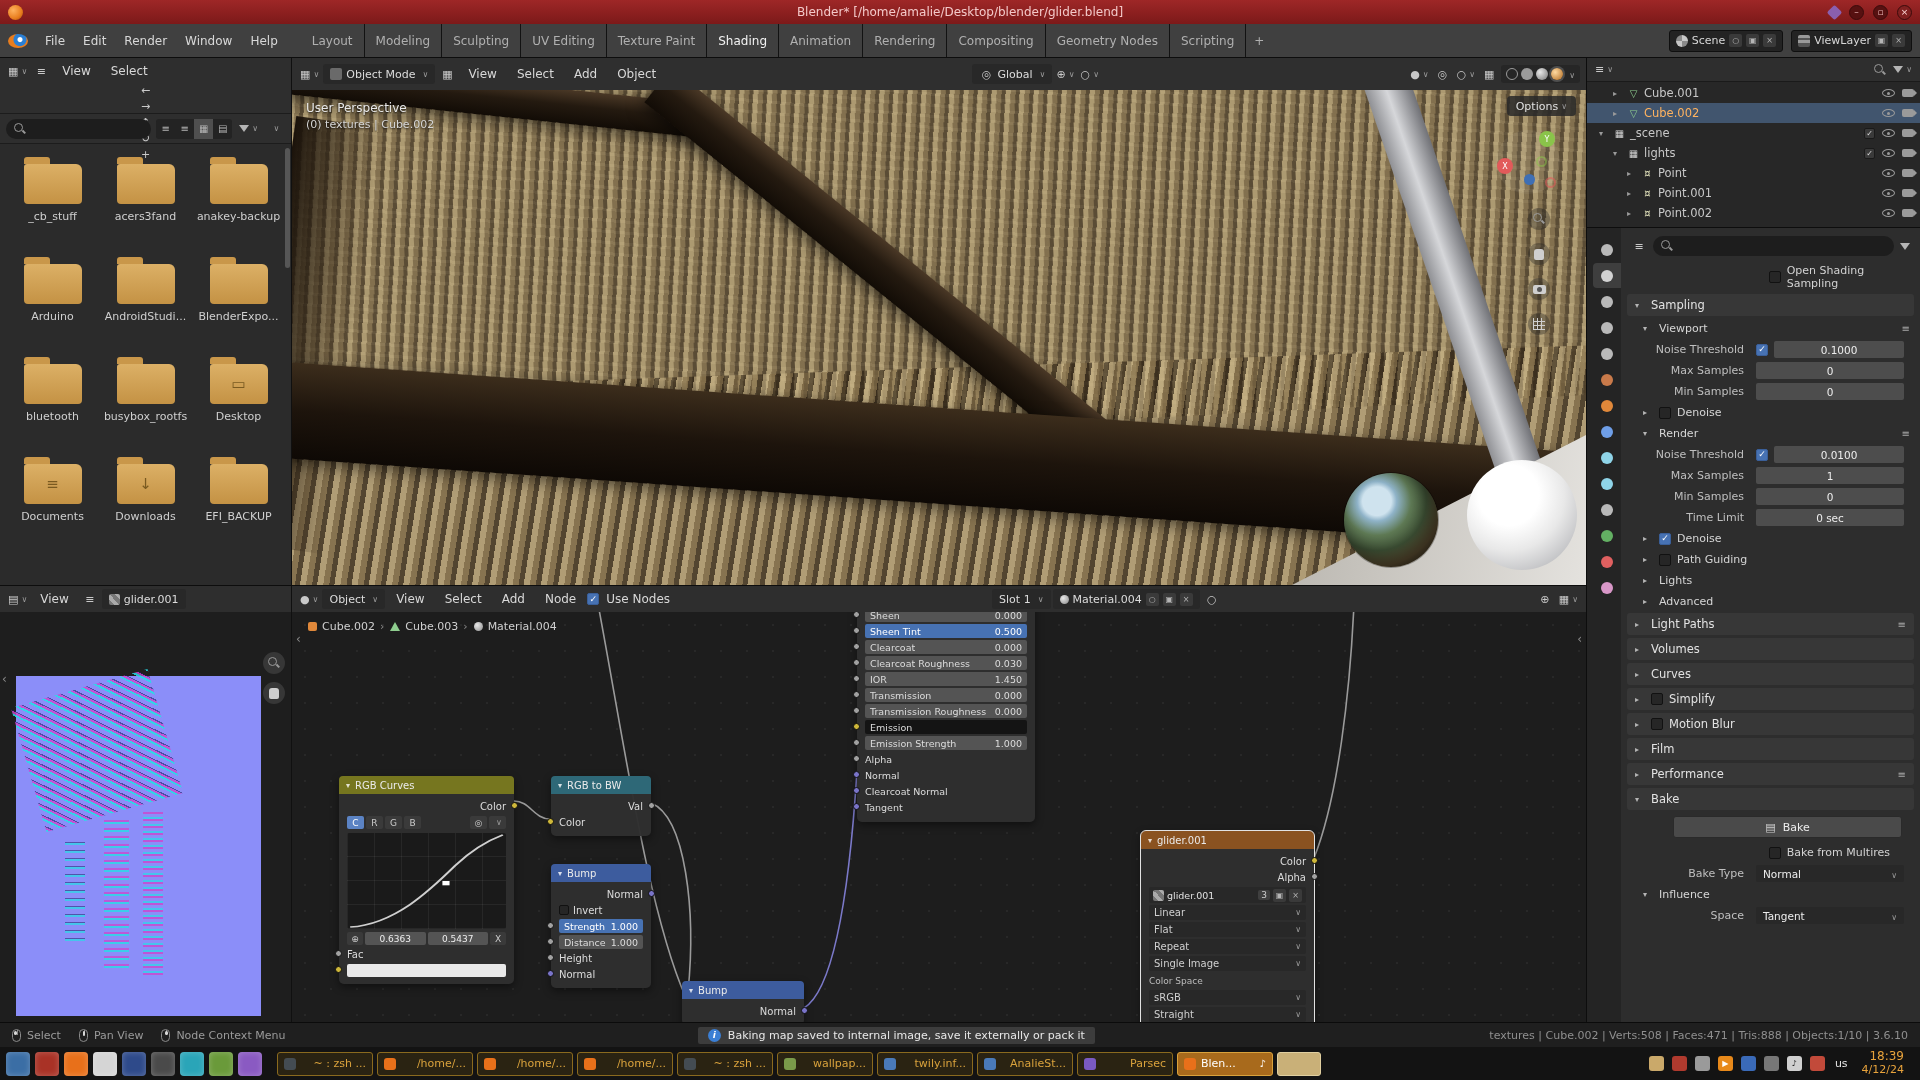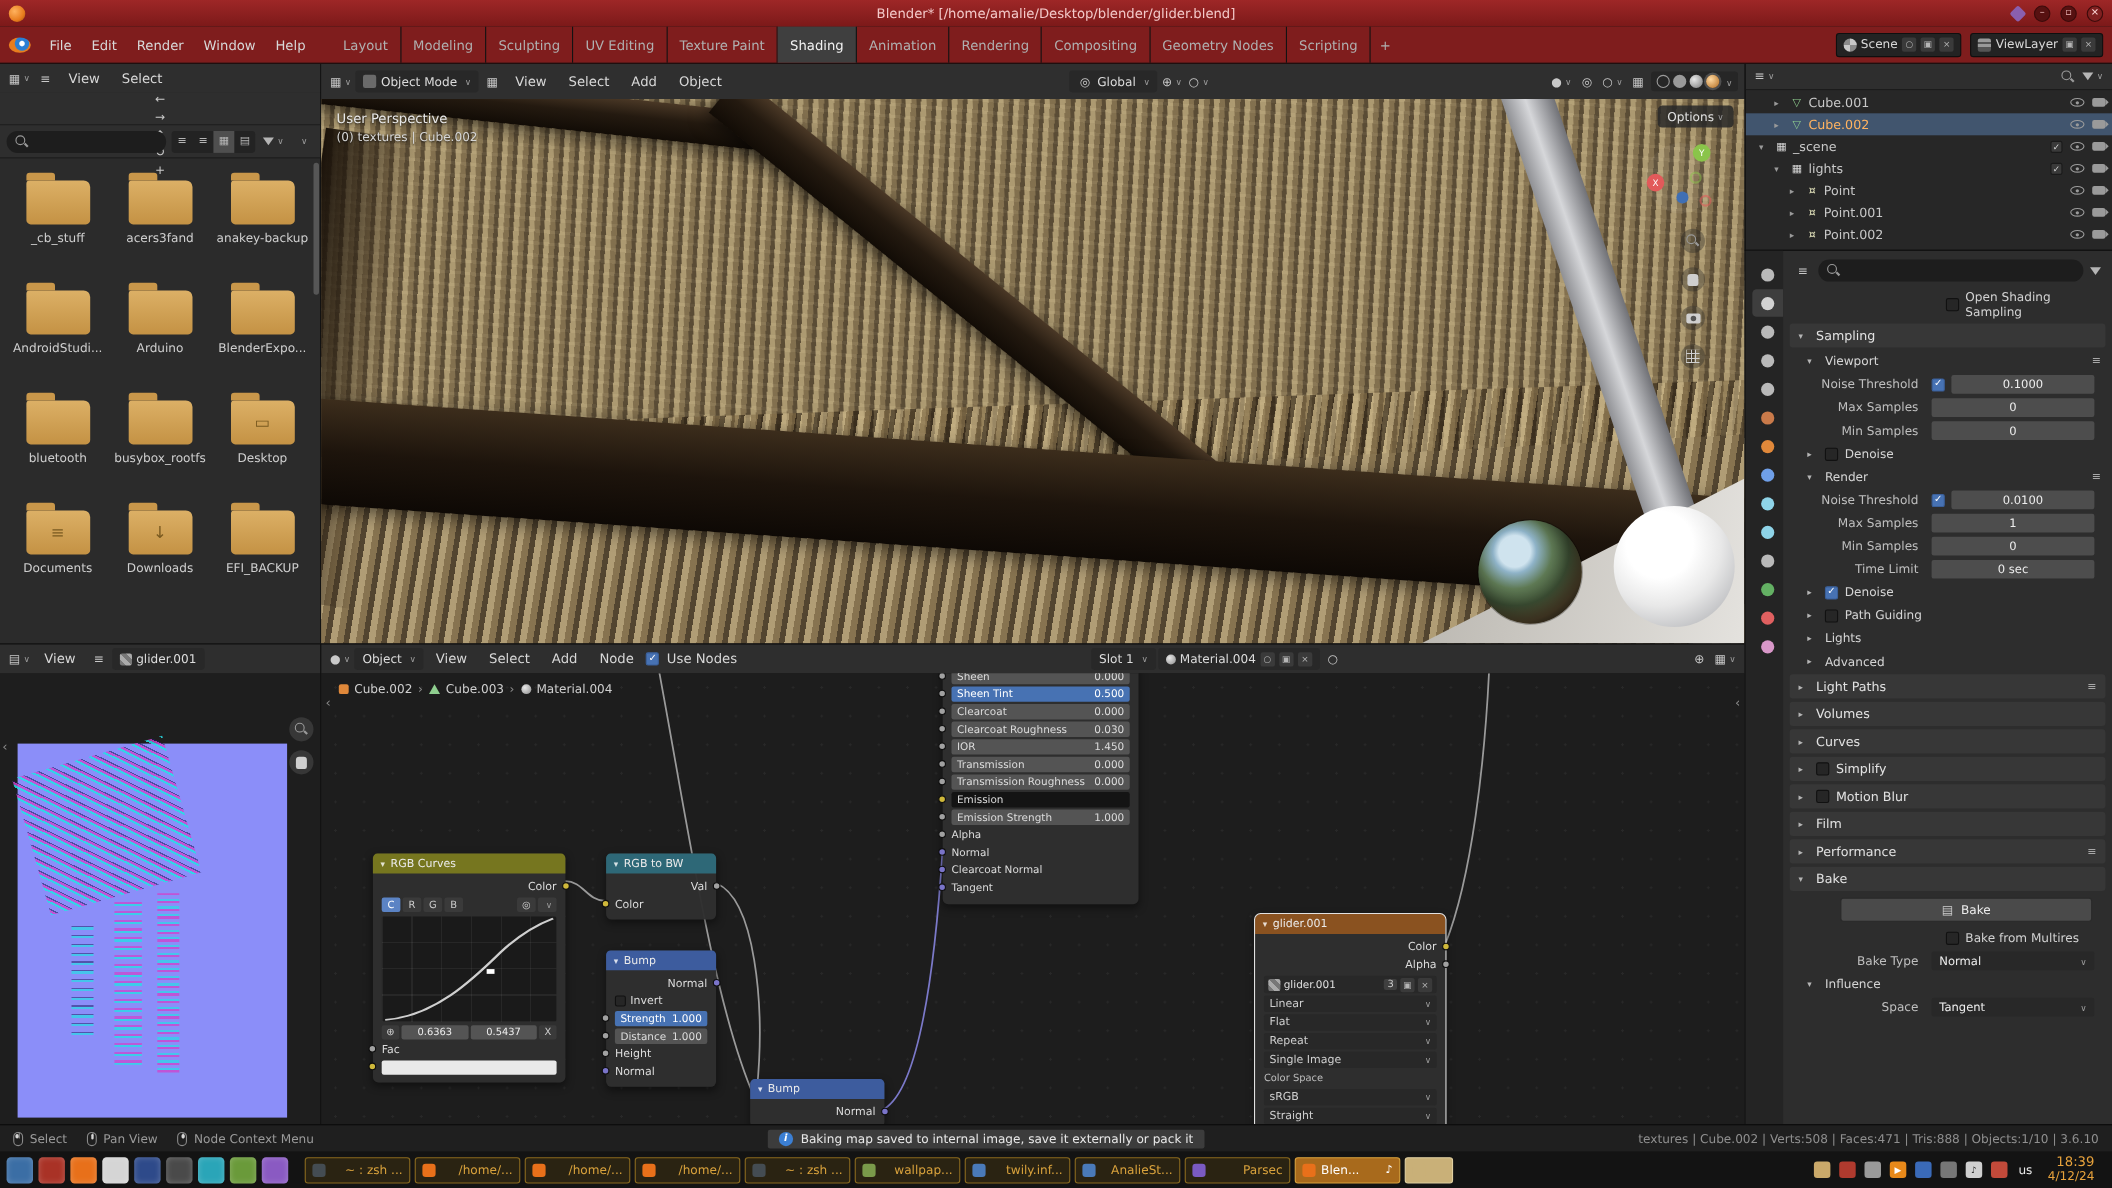--- a/index.html
+++ b/index.html
@@ -8,21 +8,21 @@
 
 #titlebar{left:0;top:0;width:1920px;height:24px;background:linear-gradient(#9e2727,#7c1919);display:flex;align-items:center;padding:0 8px;z-index:30;}
 .tb-appicon{width:15px;height:15px;border-radius:50%;background:radial-gradient(circle at 35% 35%,#ffb25e,#e87d1e 60%,#9c4a08);margin-right:8px;flex:none;}
 .tb-title{position:absolute;left:0;right:0;text-align:center;color:#f3c9c9;font-size:12px;pointer-events:none;}
 .tb-btns{margin-left:auto;display:flex;gap:9px;align-items:center;}
 .tb-diamond{width:11px;height:11px;background:#8a5fae;transform:rotate(45deg);border-radius:2px;}
 .tb-circle{width:15px;height:15px;border-radius:50%;background:#571111;border:1px solid #3c0b0b;display:flex;align-items:center;justify-content:center;color:#e8b5b5;font-size:9px;line-height:1;}
 .tb-circle.close{background:#802020;}
 .tb-circle.min::after{content:"–";} .tb-circle.max::after{content:"▫";} .tb-circle.close::after{content:"×";color:#ffd9d9;}
 
-#topbar{left:0;top:24px;width:1920px;height:34px;background:#7f1d1d;border-bottom:1px solid #0d0d0d;display:flex;align-items:center;padding:0 8px;z-index:29;}
+#topbar{left:0;top:24px;width:1920px;height:34px;background:#404040;border-bottom:1px solid #0d0d0d;display:flex;align-items:center;padding:0 8px;z-index:29;}
 .blender-logo{width:20px;height:14px;border-radius:50%;background:radial-gradient(circle at 60% 40%,#fff 0 2px,#2a7fd4 3px 6px,#e87d1e 7px);margin-right:8px;flex:none;}
 .menu{padding:0 9px;height:100%;display:flex;align-items:center;color:#d8d8d8;font-size:12px;cursor:default;}
 .ws-wrap{display:flex;height:100%;margin-left:14px;}
 .ws-tab{padding:0 11px;height:100%;display:flex;align-items:center;color:#b0b0b0;font-size:12px;border-right:1px solid #121212;}
 .ws-tab.active{background:#3f3f3f;color:#f2f2f2;}
 .ws-add{width:26px;display:flex;align-items:center;justify-content:center;color:#b0b0b0;}
 .tb-right{margin-left:auto;display:flex;gap:8px;}
 .tb-group{display:flex;align-items:center;gap:4px;background:#232323;border:1px solid #0f0f0f;border-radius:3px;height:22px;padding:0 6px;font-size:11px;color:#d8d8d8;}
 .mini-ic{width:12px;height:12px;border-radius:2px;background:#6a6a6a;flex:none;}
 .mini-ic.scene{background:conic-gradient(#c8c8c8 0 25%,#8a8a8a 0 50%,#c8c8c8 0 75%,#8a8a8a 0);border-radius:50%;}
@@ -350,28 +350,28 @@
         <div class="folder">
           <span class="fg"></span>
         </div>
         <div class="flabel">anakey-backup</div>
       </div>
 
       <div class="fitem">
         <div class="folder">
           <span class="fg"></span>
         </div>
-        <div class="flabel">AndroidStudi...</div>
+        <div class="flabel">Arduino</div>
       </div>
 
       <div class="fitem">
         <div class="folder">
           <span class="fg"></span>
         </div>
-        <div class="flabel">Arduino</div>
+        <div class="flabel">AndroidStudi...</div>
       </div>
 
       <div class="fitem">
         <div class="folder">
           <span class="fg"></span>
         </div>
         <div class="flabel">BlenderExpo...</div>
       </div>
 
       <div class="fitem">

